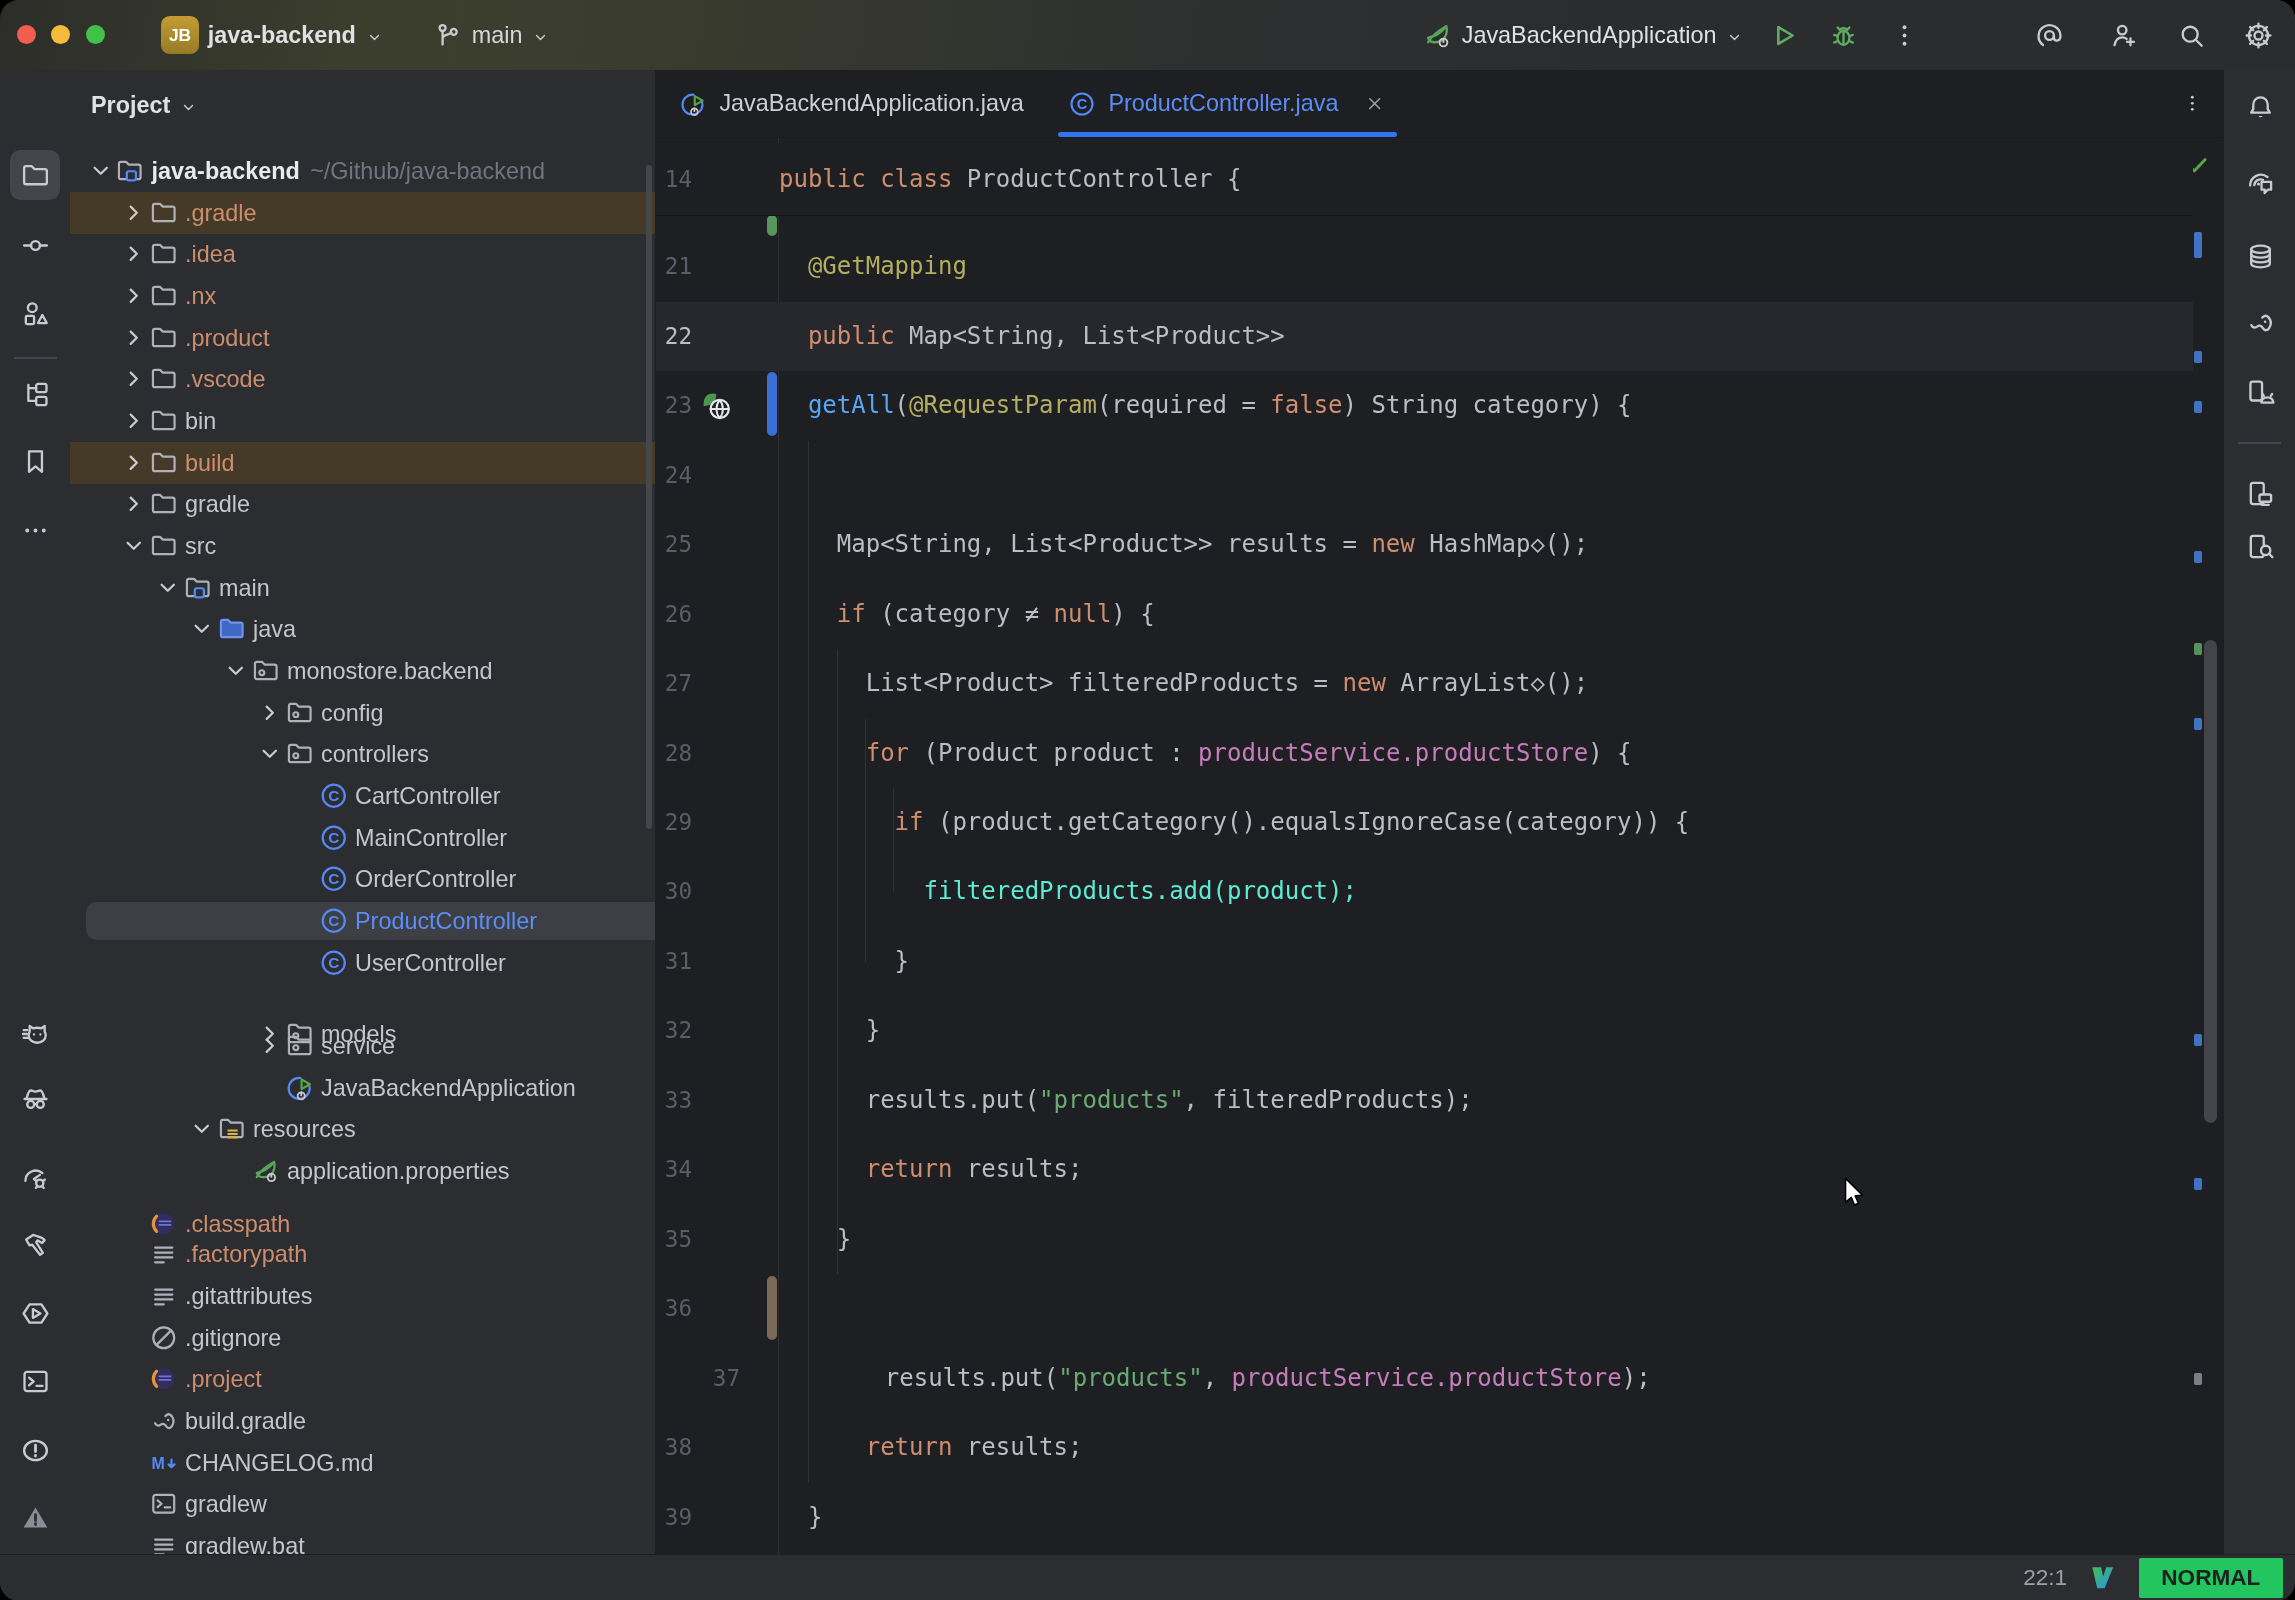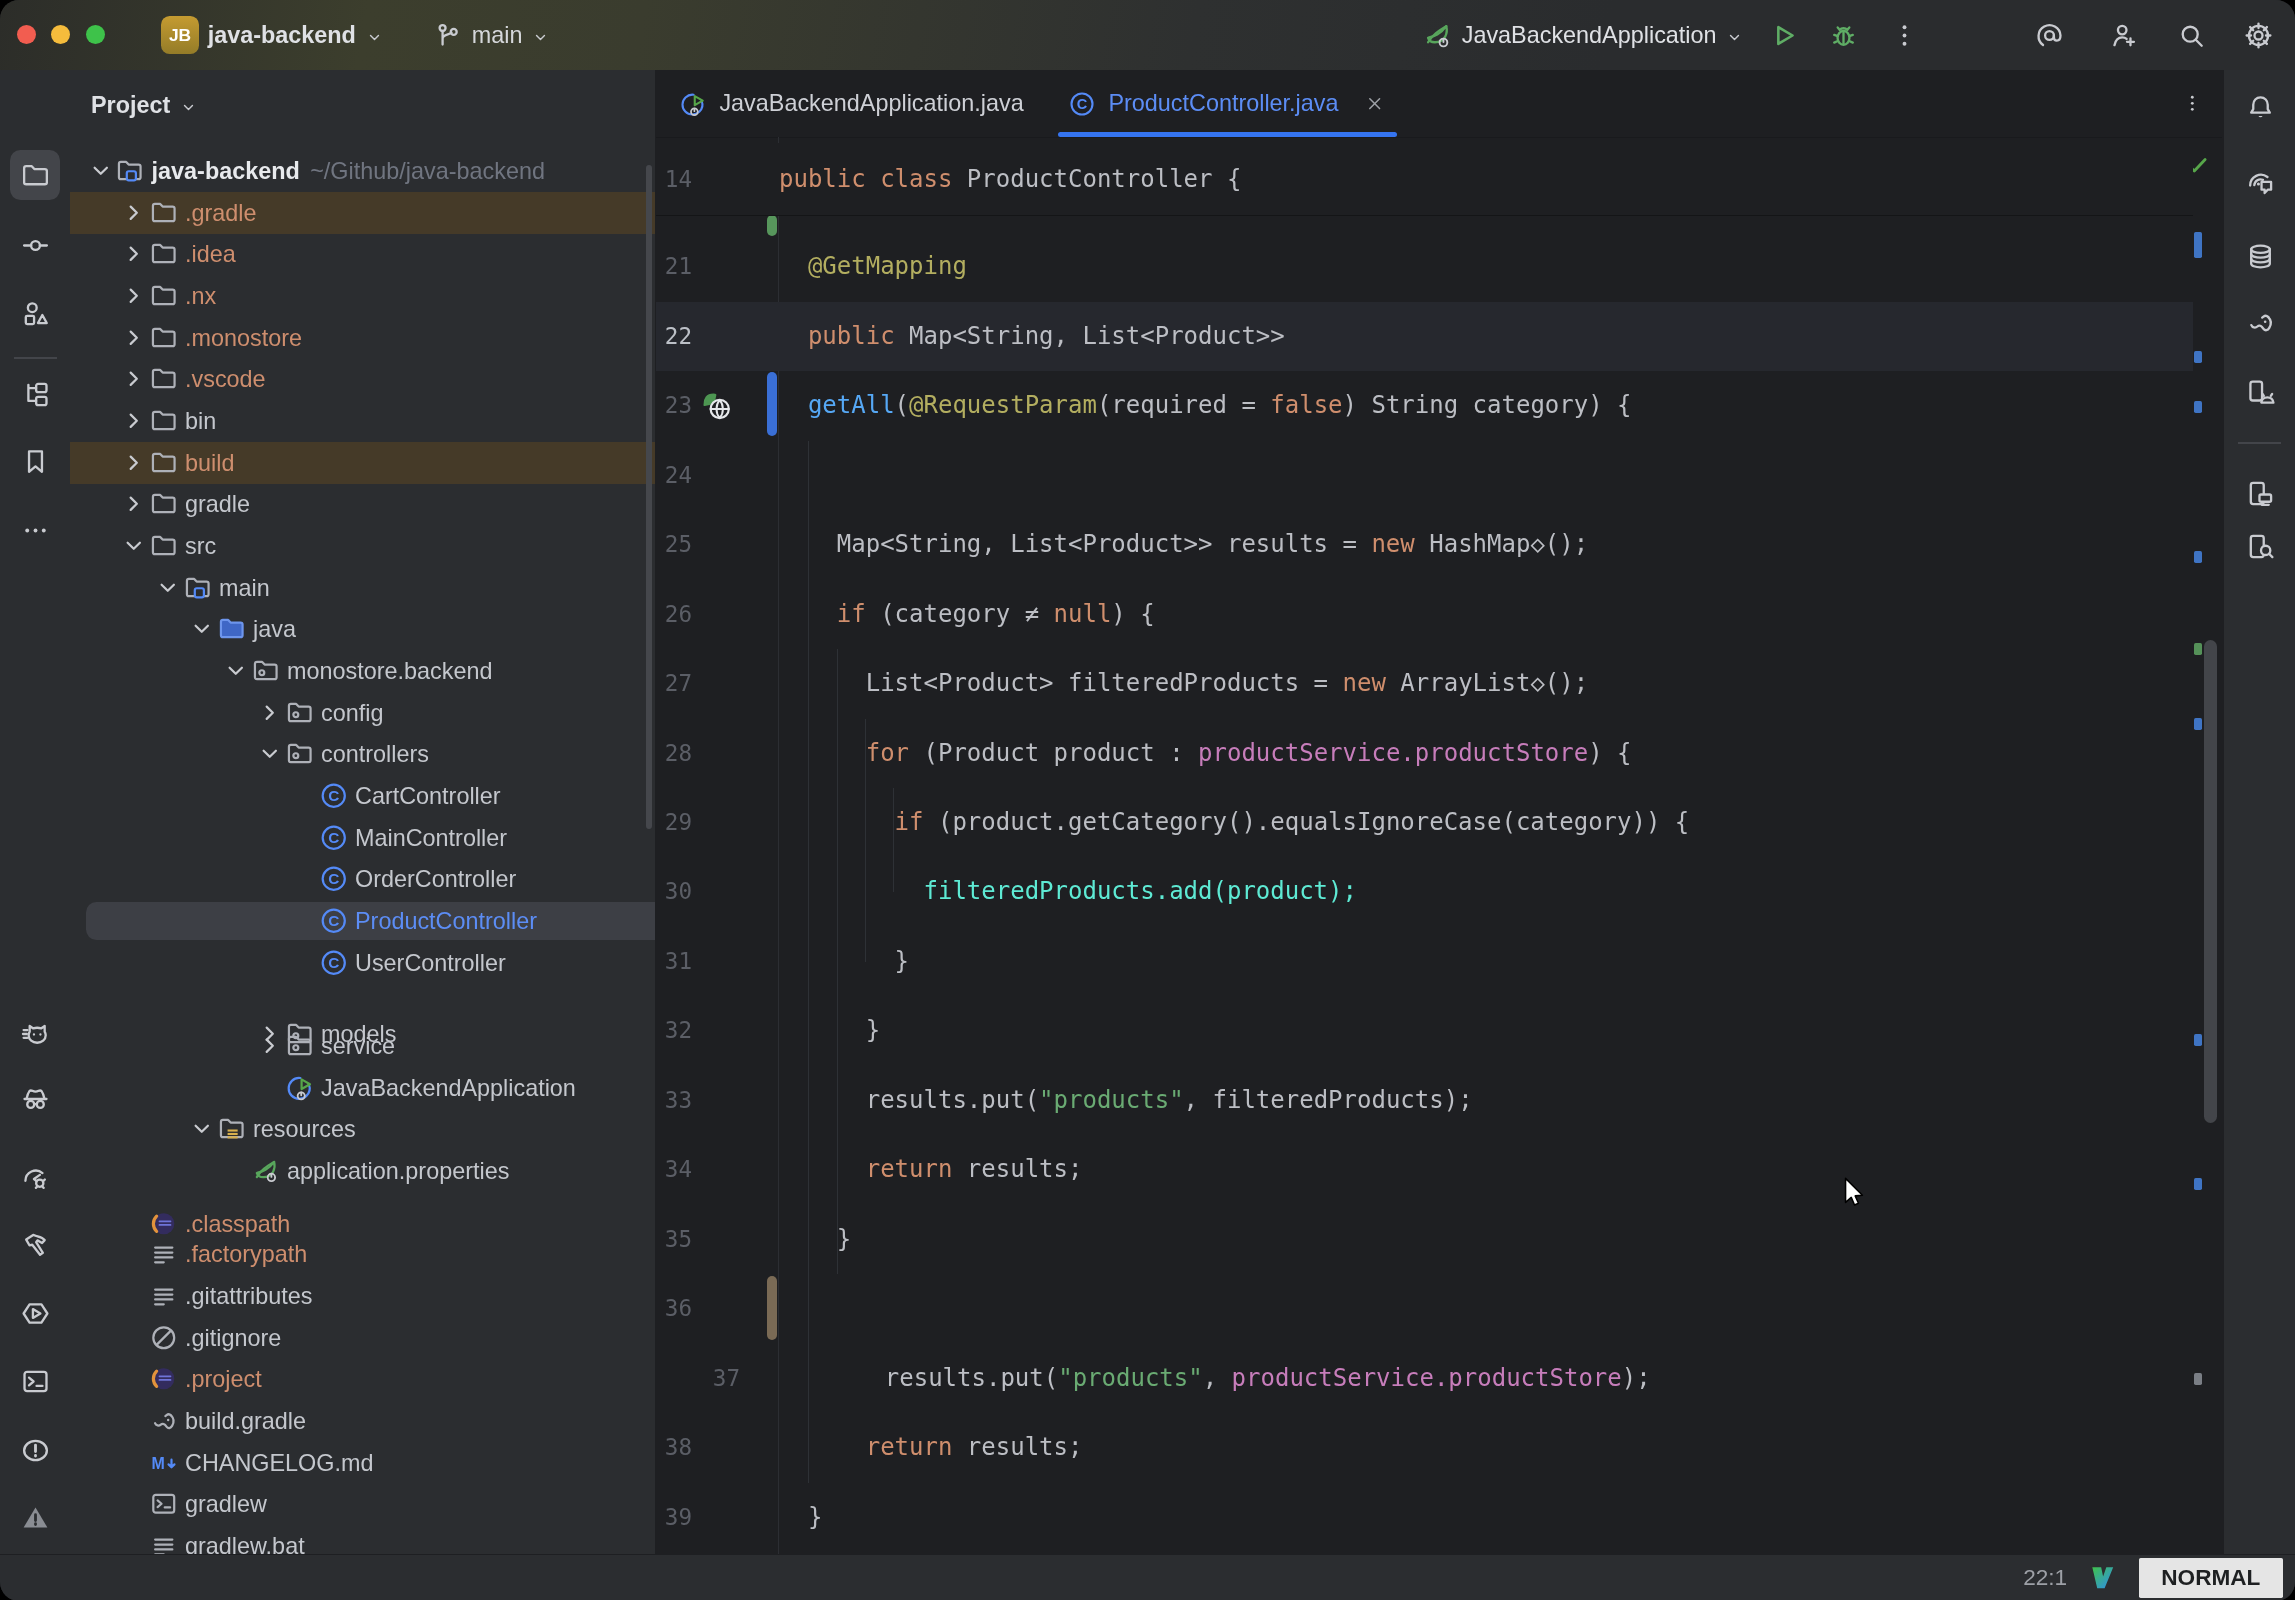--- a/index.html
+++ b/index.html
@@ -316,21 +316,21 @@
           <div class="tchev">
             <svg viewBox="0 0 24 24" fill="none" stroke-width="1.8" stroke-linecap="round" stroke-linejoin="round" style="width:100%;height:100%">
               <path d="M9.5 7l5 5-5 5" stroke="#c9cbd0"></path>
             </svg>
           </div>
           <div class="ticon">
             <svg viewBox="0 0 24 24" fill="none" stroke-width="1.8" stroke-linecap="round" stroke-linejoin="round" style="width:100%;height:100%">
               <path d="M3.2 6.4c0-.9.7-1.6 1.6-1.6h4.3l2 2.2h8.1c.9 0 1.6.7 1.6 1.6v8.6c0 .9-.7 1.6-1.6 1.6H4.8c-.9 0-1.6-.7-1.6-1.6z" stroke="#aeb1b8"></path>
             </svg>
           </div>
-          <span class="tlabel" style="color: rgb(206, 142, 110);">.monostore</span>
+          <span class="tlabel" style="color: rgb(206, 142, 110);">.product</span>
         </div>
         <div class="trow" style="top: 288px; padding-left: 49px;">
           <div class="tchev">
             <svg viewBox="0 0 24 24" fill="none" stroke-width="1.8" stroke-linecap="round" stroke-linejoin="round" style="width:100%;height:100%">
               <path d="M9.5 7l5 5-5 5" stroke="#c9cbd0"></path>
             </svg>
           </div>
           <div class="ticon">
             <svg viewBox="0 0 24 24" fill="none" stroke-width="1.8" stroke-linecap="round" stroke-linejoin="round" style="width:100%;height:100%">
               <path d="M3.2 6.4c0-.9.7-1.6 1.6-1.6h4.3l2 2.2h8.1c.9 0 1.6.7 1.6 1.6v8.6c0 .9-.7 1.6-1.6 1.6H4.8c-.9 0-1.6-.7-1.6-1.6z" stroke="#aeb1b8"></path>
@@ -874,20 +874,20 @@
     <span class="caret-pos">22:1</span>
     <span style="width:29.5px;height:29.5px;display:inline-block;" id="vim-ico"><svg viewBox="0 0 24 24" fill="none" stroke-width="1.8" stroke-linecap="round" stroke-linejoin="round" style="width:100%;height:100%">
           <defs>
             <linearGradient id="vg" x1="0" y1="0" x2="1" y2="1">
               <stop offset="0" stop-color="#3fc14b"></stop>
               <stop offset="1" stop-color="#2f8ef0"></stop>
             </linearGradient>
           </defs>
           <path d="M3.5 3.5h7.2l1.6 7.4 2.6-7.4h5.6l-7 17h-6z" fill="url(#vg)" stroke="none"></path>
         </svg></span>
-    <span class="vim-badge" id="vim-badge" style="background: #e5e5e5;">NORMAL</span>
+    <span class="vim-badge" id="vim-badge" style="background: #22c55e;">NORMAL</span>
   </div>
 
   <div class="cursor" style="left: 1839px; top: 1174px; width: 35px; height: 35px;" id="cursor"><svg viewBox="0 0 32 32" fill="none" stroke-width="1.8" stroke-linecap="round" stroke-linejoin="round" style="width:100%;height:100%">
         <path d="M6 4l0 22 5.2-4.6 3 7 3.6-1.6-3-6.8 6.6-.6z" fill="#fff" stroke="#000" stroke-width="1.4"></path>
       </svg></div>
 </div>
 
 
 </body></html>

